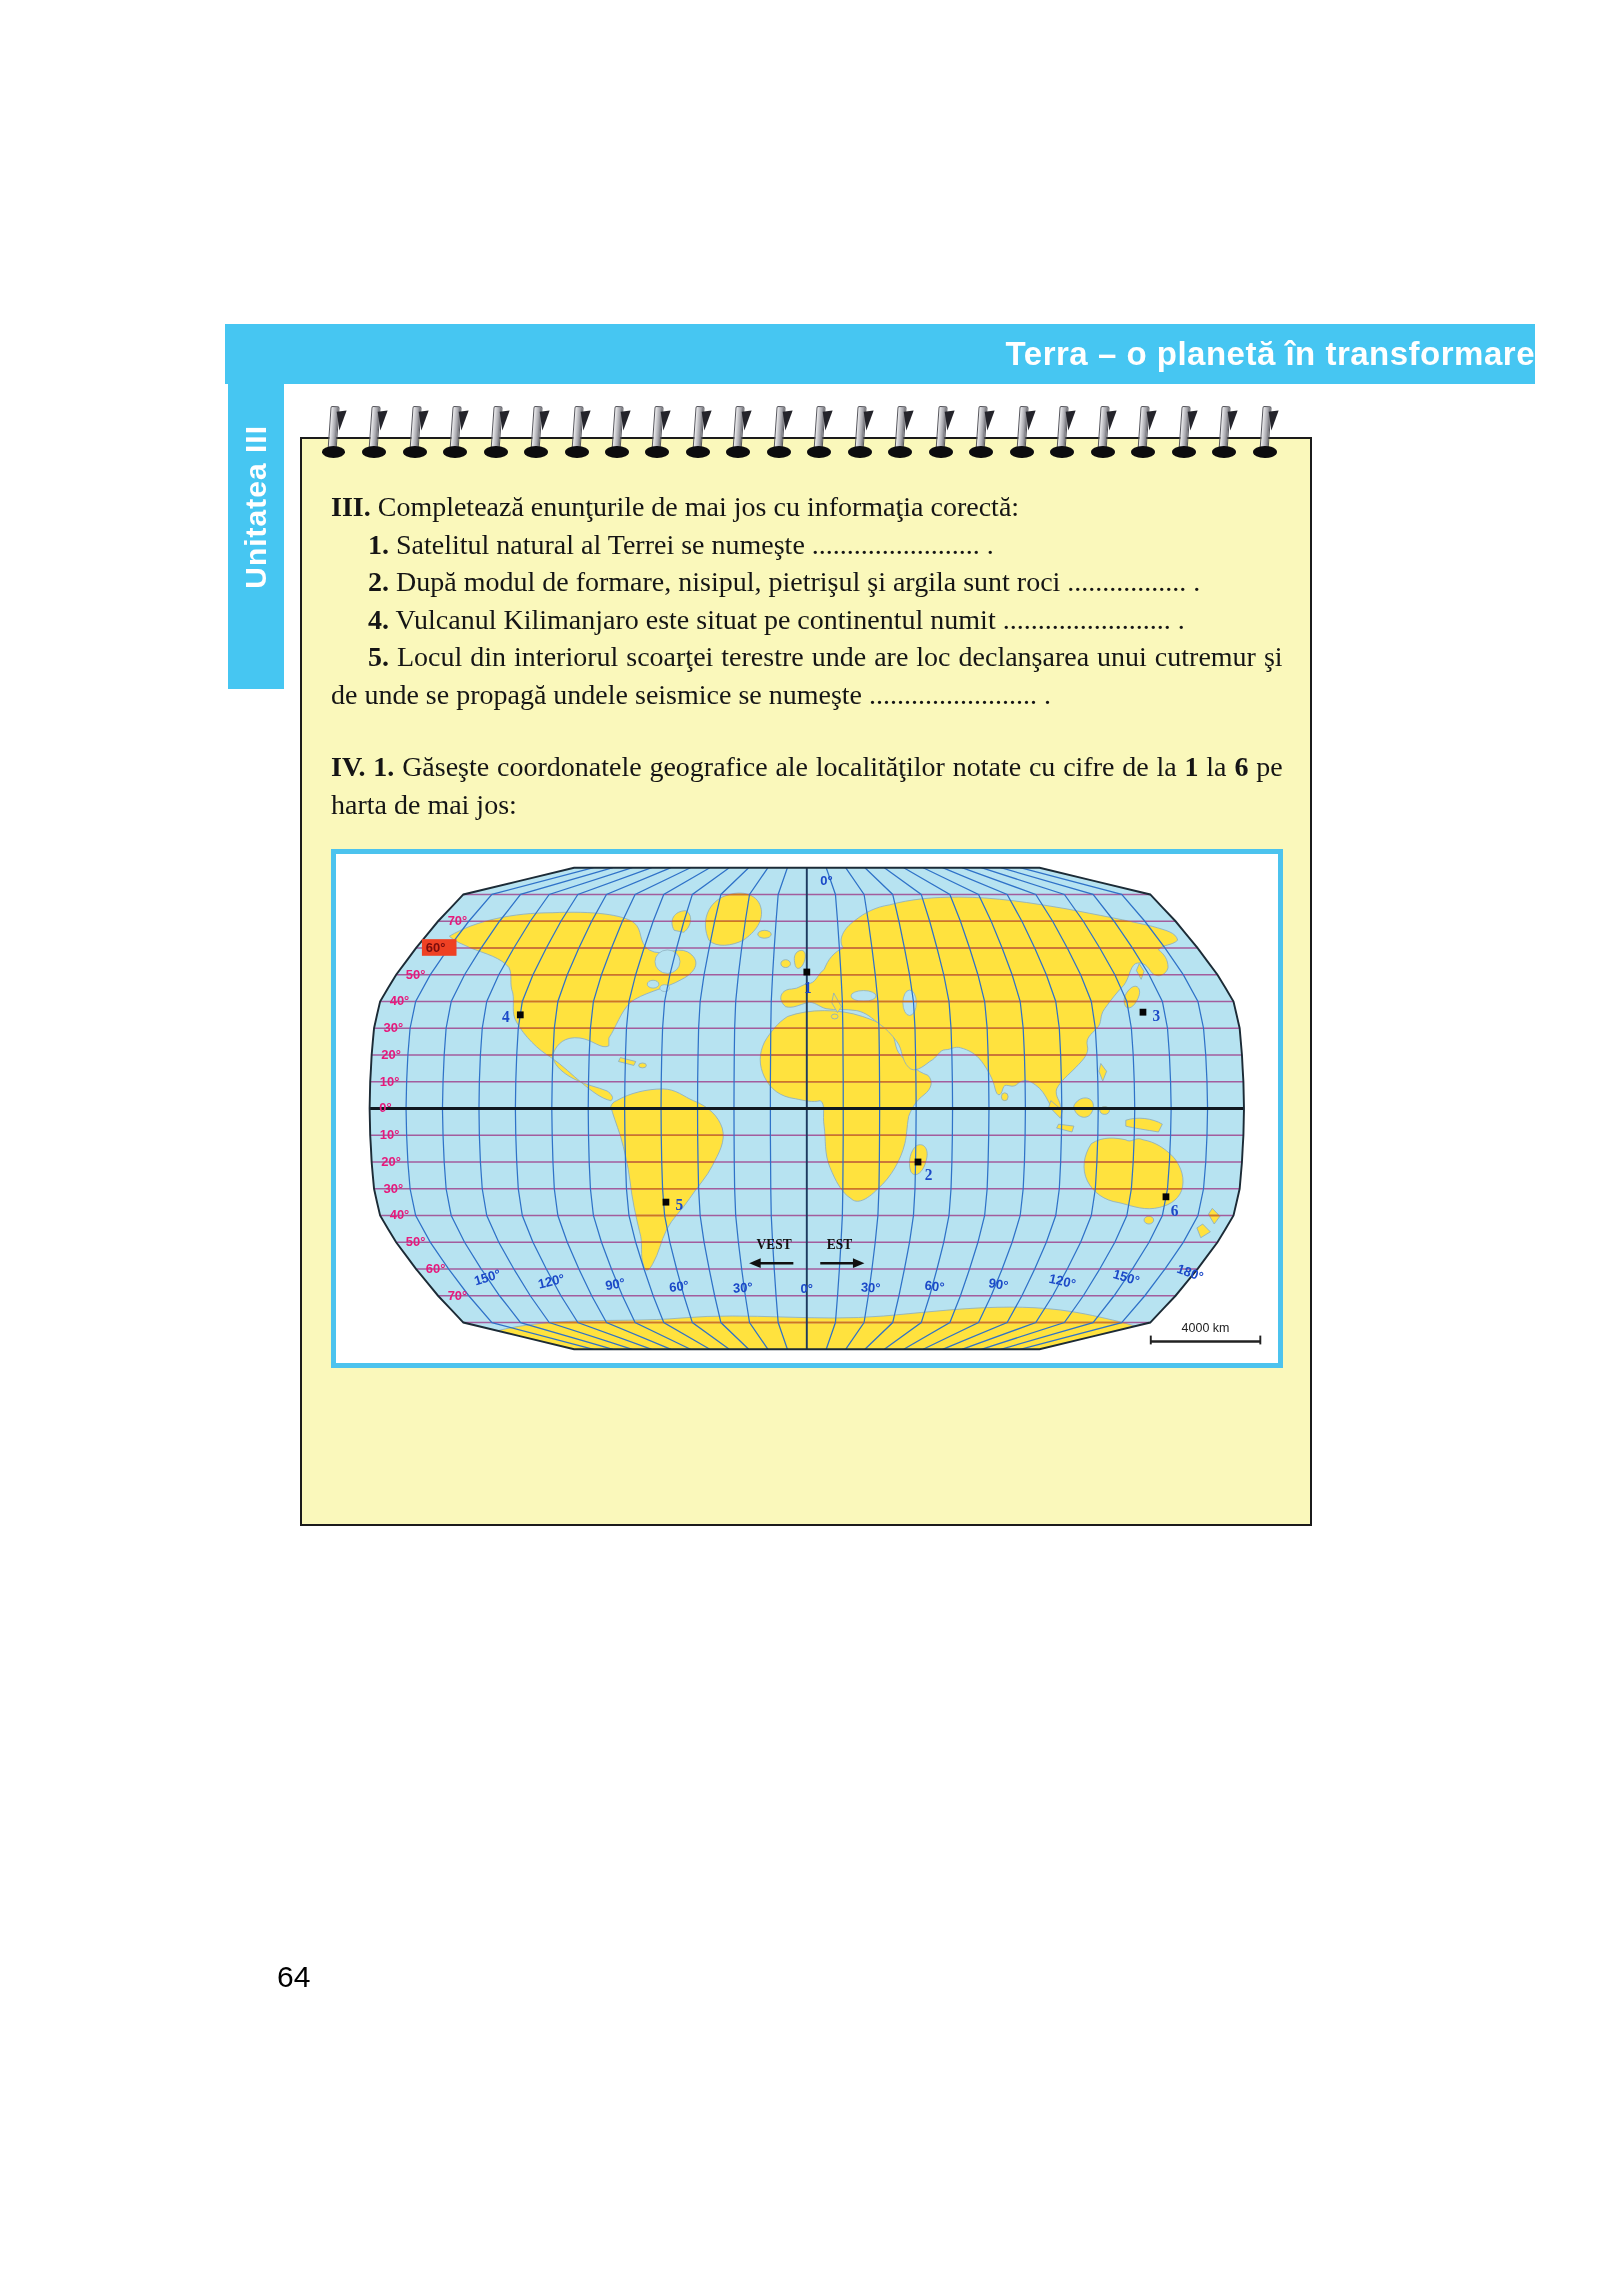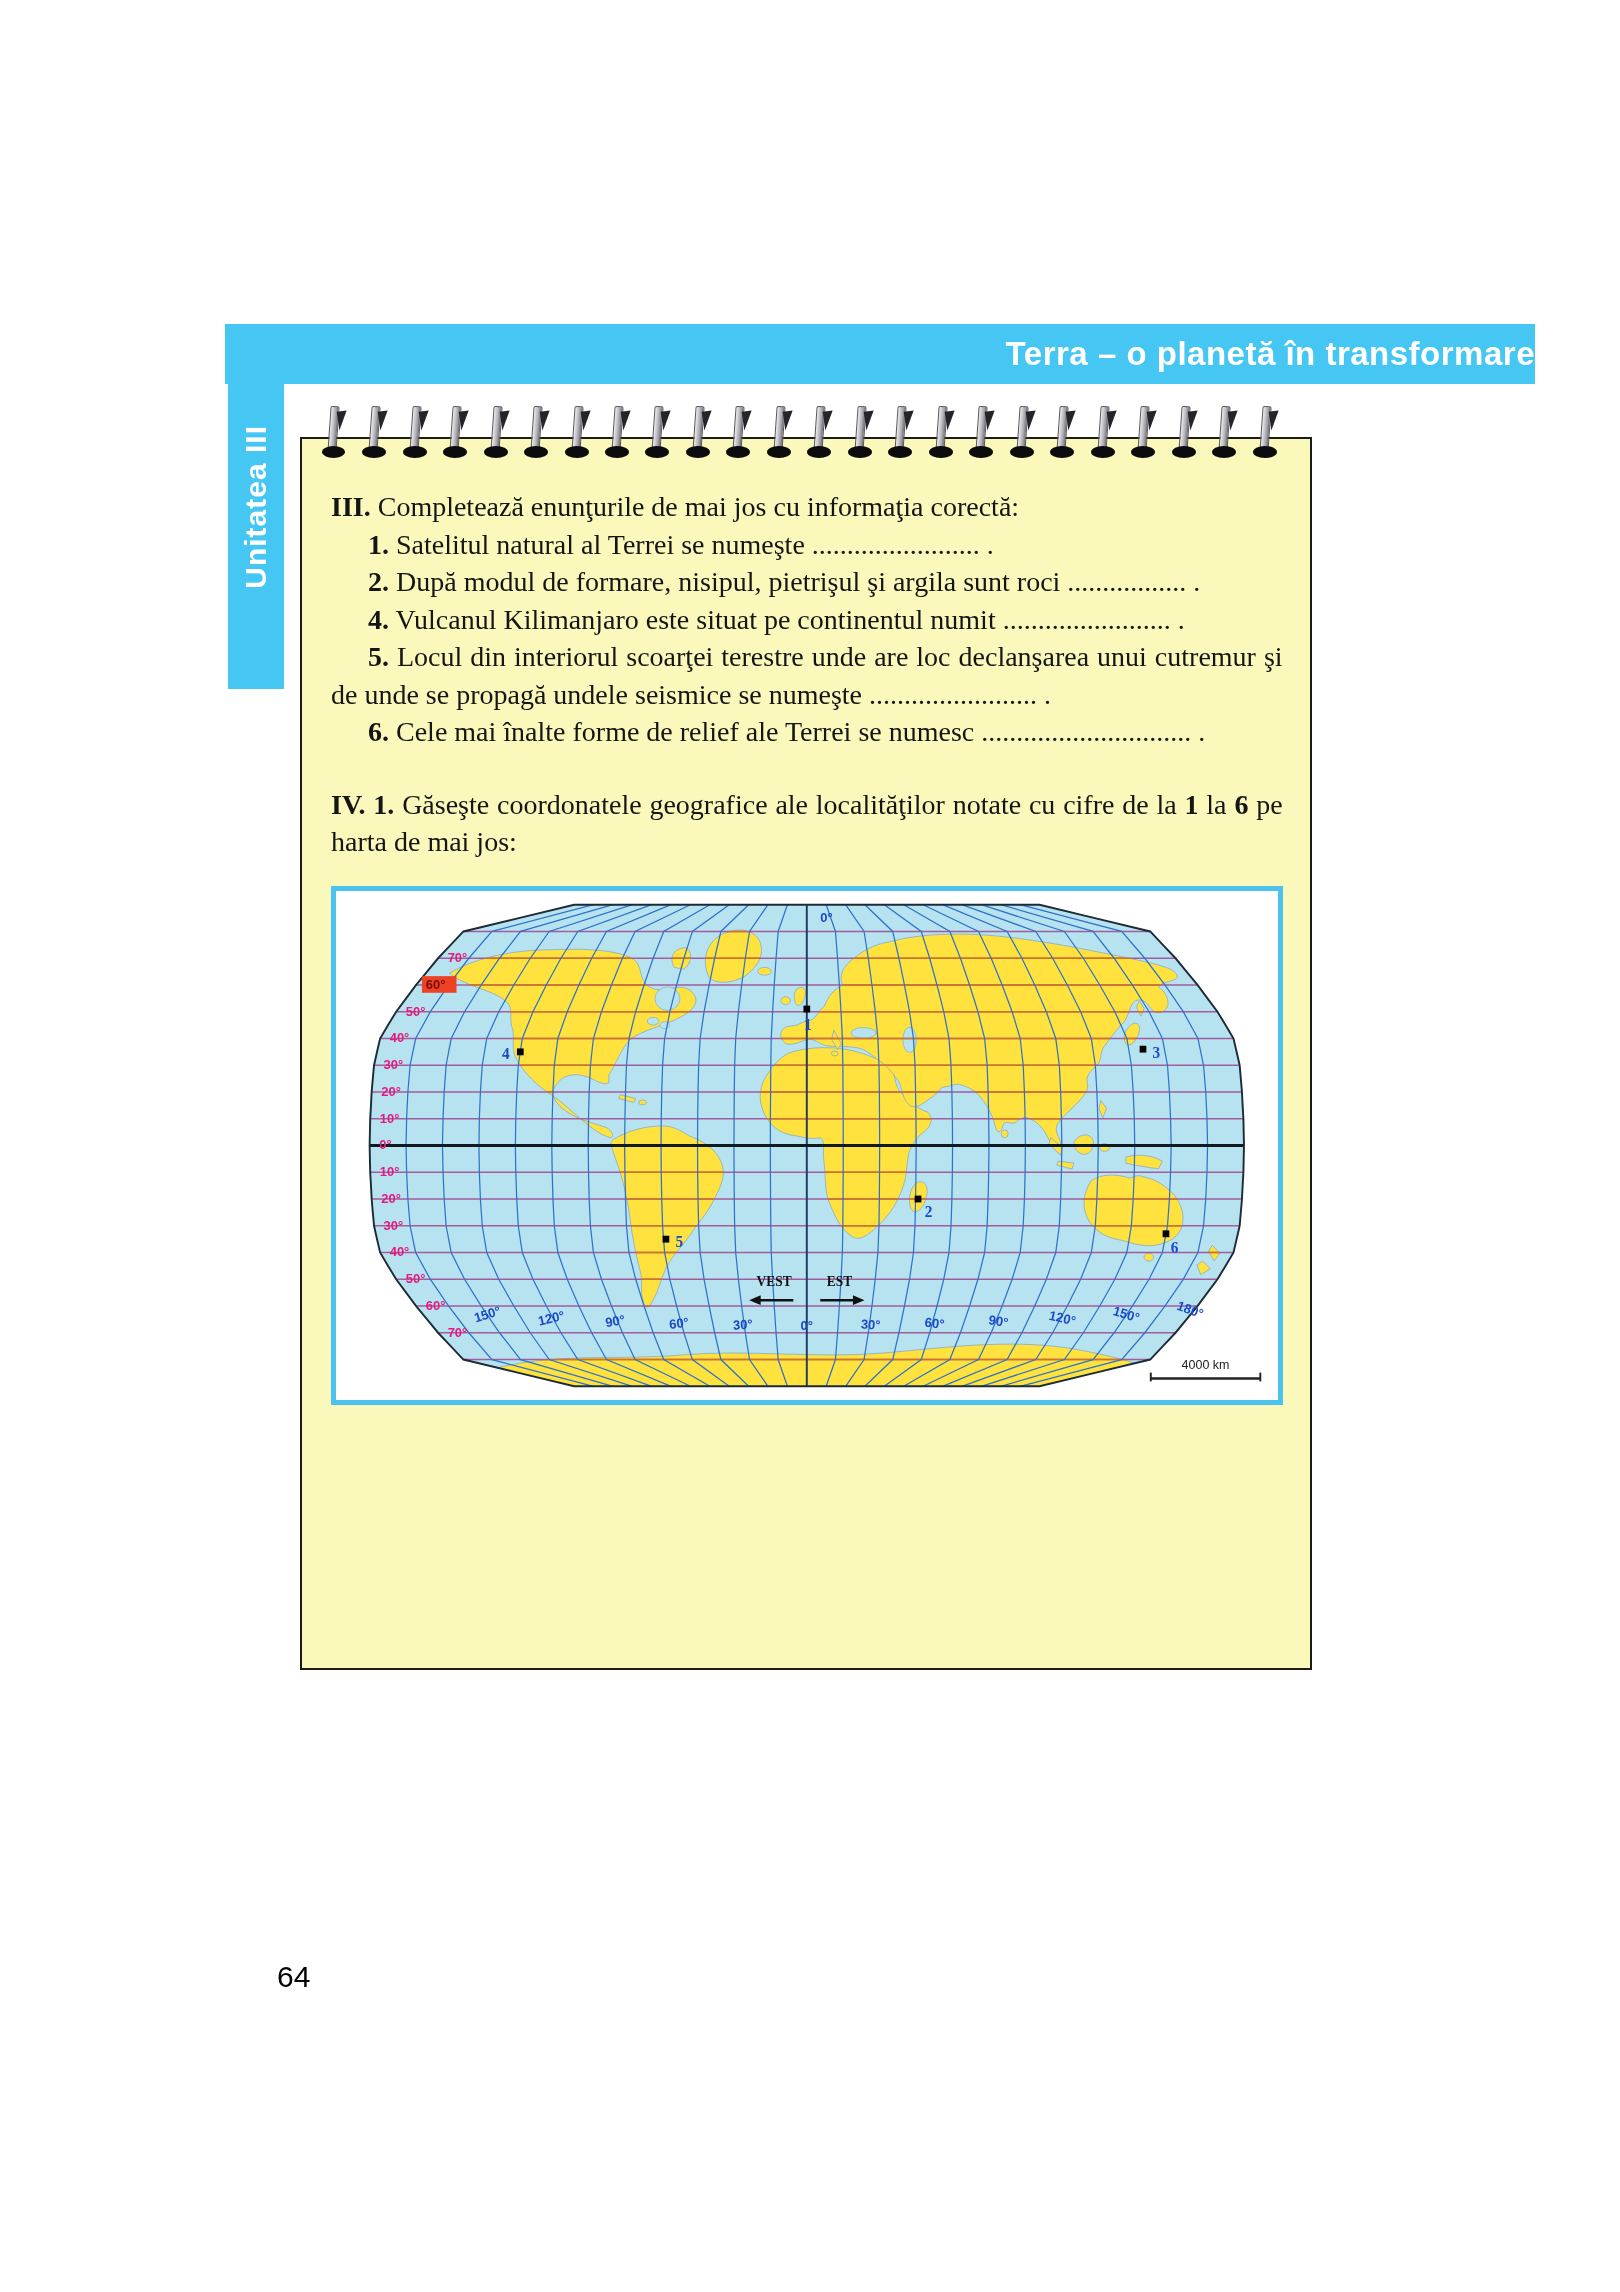--- a/index.html
+++ b/index.html
@@ -10,21 +10,21 @@
           display:flex;align-items:center;justify-content:flex-end;}
   .banner h1{margin:0;font-family:"Liberation Sans",sans-serif;font-size:33px;font-weight:bold;
              color:#ffffff;letter-spacing:0.5px;}
   
   .sidestrip{position:absolute;left:228px;top:324px;width:56px;height:365px;background:#46c6f2;
              display:flex;align-items:center;justify-content:center;}
   .sidestrip span{writing-mode:vertical-rl;transform:rotate(180deg);
                   font-family:"Liberation Sans",sans-serif;font-weight:bold;font-size:30px;
                   color:#ffffff;letter-spacing:1px;}
   
-  .panel{position:absolute;left:300px;top:437px;width:1012px;height:1233px;background:#faf8bb;
+  .panel{position:absolute;left:300px;top:437px;width:1012px;height:1089px;background:#faf8bb;
          border:2px solid #1b1b1b;box-sizing:border-box;}
   
   .spirals{position:absolute;left:0;top:0;width:100%;height:0;}
   .pin{position:absolute;top:-33px;width:29px;height:65px;}
   .pin .rod{position:absolute;left:9.8px;top:0;width:6.9px;height:45px;
             background:linear-gradient(90deg,#eeeef0,#a8a8ae 65%,#6f6f75);
             border:1px solid #55555c;border-radius:2px;transform:rotate(4deg);}
   .pin .flag{position:absolute;left:18.6px;top:4.9px;width:0;height:0;
              border-top:19.6px solid #24242b;border-right:10.8px solid transparent;transform:rotate(-8deg);}
   .pin .hole{position:absolute;left:2px;top:40px;width:23.5px;height:11.8px;background:#0c0c0e;border-radius:50%;}
@@ -180,21 +180,20 @@
         </div>
       </div>
 
     <div class="pt">
       <p class="lead"><b>III.</b> Completează enunţurile de mai jos cu informaţia corectă:</p>
       <div>
           <p class="item"><b>1.</b> Satelitul natural al Terrei se numeşte ........................ .</p>
           <p class="item"><b>2.</b> După modul de formare, nisipul, pietrişul şi argila sunt roci ................. .</p>
           <p class="item"><b>4.</b> Vulcanul Kilimanjaro este situat pe continentul numit ........................ .</p>
           <p class="item"><b>5.</b> Locul din interiorul scoarţei terestre unde are loc declanşarea unui cutremur şi de unde se propagă undele seismice se numeşte ........................ .</p>
-          <p class="item"><b>6.</b> Cele mai înalte forme de relief ale Terrei se numesc .............................. .</p>
         </div>
 
       <p class="lead gap"><b>IV. 1.</b> Găseşte coordonatele geografice ale localităţilor notate cu cifre de la <b>1</b> la <b>6</b> pe harta de mai jos:</p>
 
       <div class="map-box">
         <svg viewBox="0 0 980 520" preserveAspectRatio="none" style="font-size:29px">
           <defs>
             <clipPath id="globeClip">
                 <path id="globeClipPath" d="M732.2,14.0L732.2,14.0L789.8,27.7L847.4,41.3L860.6,55.0L873.8,68.7L885.2,82.3L896.6,96.0L907.0,109.7L917.4,123.3L925.8,137.0L934.1,150.7L937.3,164.3L940.5,178.0L941.7,191.7L942.9,205.3L943.6,219.0L944.4,232.7L944.7,246.3L945.0,260.0L944.7,273.7L944.4,287.3L943.6,301.0L942.9,314.7L941.7,328.3L940.5,342.0L937.3,355.7L934.1,369.3L925.8,383.0L917.4,396.7L907.0,410.3L896.6,424.0L885.2,437.7L873.8,451.3L860.6,465.0L847.4,478.7L789.8,492.3L732.2,506.0L247.8,506.0L190.2,492.3L132.6,478.7L119.4,465.0L106.2,451.3L94.8,437.7L83.4,424.0L73.0,410.3L62.6,396.7L54.2,383.0L45.9,369.3L42.7,355.7L39.6,342.0L38.3,328.3L37.1,314.7L36.4,301.0L35.6,287.3L35.3,273.7L35.0,260.0L35.3,246.3L35.6,232.7L36.4,219.0L37.1,205.3L38.3,191.7L39.6,178.0L42.7,164.3L45.9,150.7L54.2,137.0L62.6,123.3L73.0,109.7L83.4,96.0L94.8,82.3L106.2,68.7L119.4,55.0L132.6,41.3L190.2,27.7L247.8,14.0Z"></path>
               </clipPath>

